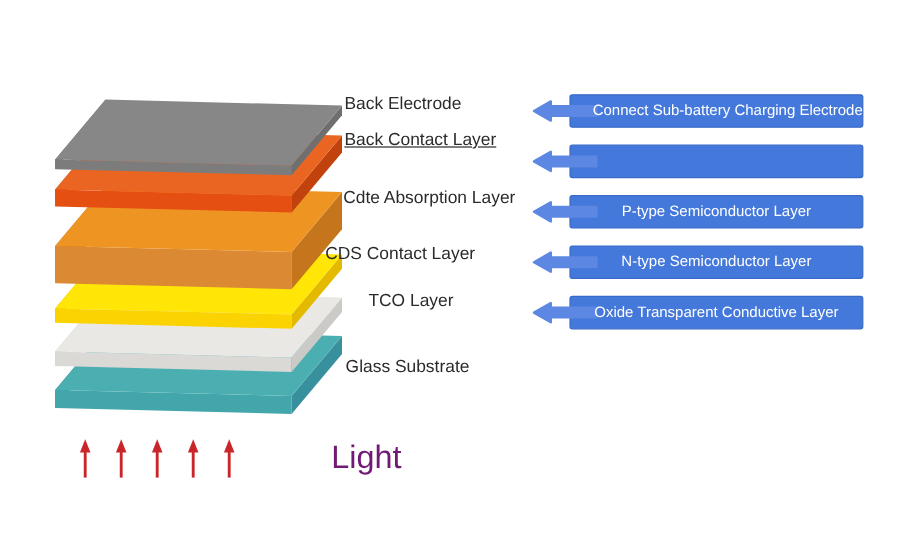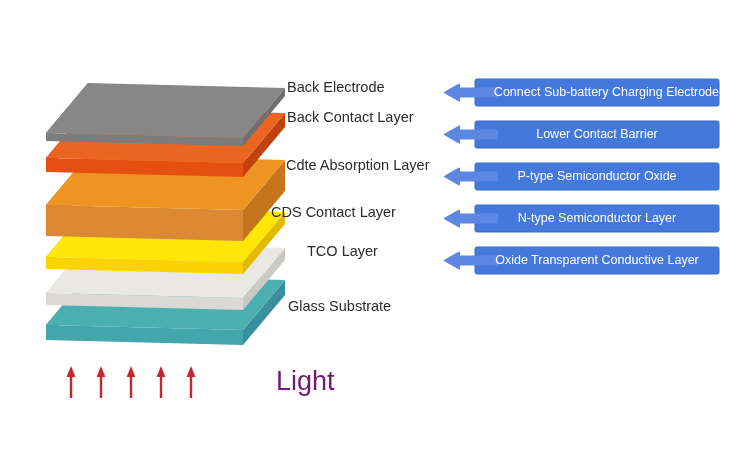--- a/index.html
+++ b/index.html
@@ -100,27 +100,26 @@
     <rect class="callout" x="475" y="247" width="244" height="27" rx="2" fill="#4478DA"></rect>
 
     <polygon class="bluearrow" points="445,92.5 459,84.5 459,88.5 497,88.5 497,96.5 459,96.5 459,100.5" fill="#5C87E2"></polygon>
     <polygon class="bluearrow" points="445,134.5 459,126.5 459,130.5 497,130.5 497,138.5 459,138.5 459,142.5" fill="#5C87E2"></polygon>
     <polygon class="bluearrow" points="445,176.5 459,168.5 459,172.5 497,172.5 497,180.5 459,180.5 459,184.5" fill="#5C87E2"></polygon>
     <polygon class="bluearrow" points="445,218.5 459,210.5 459,214.5 497,214.5 497,222.5 459,222.5 459,226.5" fill="#5C87E2"></polygon>
     <polygon class="bluearrow" points="445,260.5 459,252.5 459,256.5 497,256.5 497,264.5 459,264.5 459,268.5" fill="#5C87E2"></polygon>
   </svg>
 
   <div class="layer-label" style="left:287px;top:79px;">Back Electrode</div>
-  <div class="layer-label" style="left:287px;top:109px;">Back Contact Layer</div>
+  <div class="layer-label" style="left:287px;top:109px;text-decoration:underline;">Back Contact Layer</div>
   <div class="layer-label" style="left:286px;top:157px;">Cdte Absorption Layer</div>
   <div class="layer-label" style="left:271px;top:204px;">CDS Contact Layer</div>
   <div class="layer-label" style="left:287px;top:243px;margin-left:20px;">TCO Layer</div>
   <div class="layer-label" style="left:288px;top:298px;">Glass Substrate</div>
 
   <div class="callout-label" style="top:79px;text-align:right;">Connect Sub-battery Charging Electrode</div>
-  <div class="callout-label" style="top:121px;">Lower Contact Barrier</div>
-  <div class="callout-label" style="top:163px;">P-type Semiconductor Oxide</div>
+  <div class="callout-label" style="top:163px;">P-type Semiconductor Layer</div>
   <div class="callout-label" style="top:247px;">Oxide Transparent Conductive Layer</div>
   <div class="callout-label" style="top:205px;">N-type Semiconductor Layer</div>
 
   <div class="light-label">Light</div>
 
 </div>
 
 </body></html>

